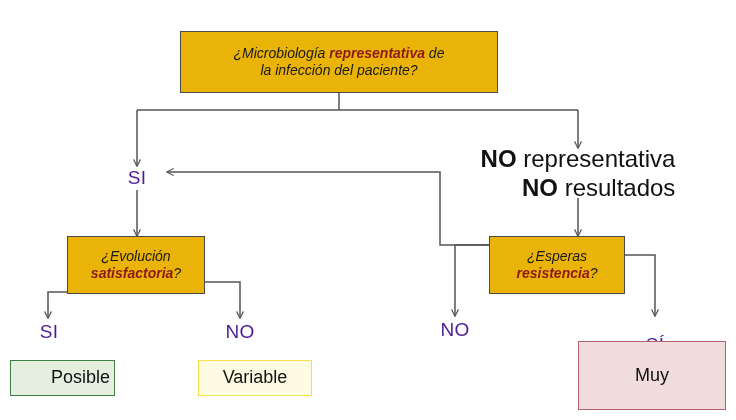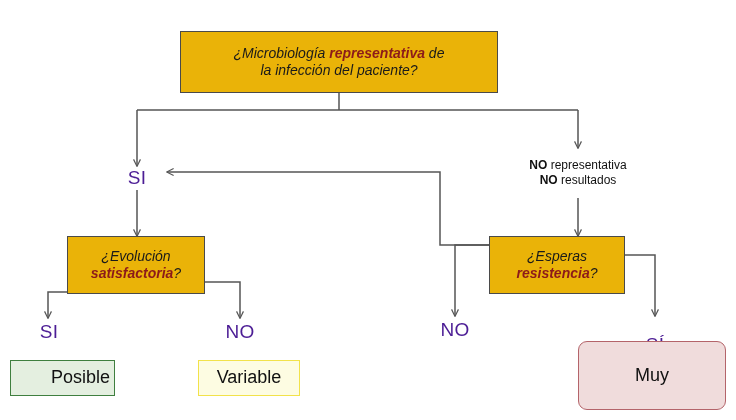--- a/index.html
+++ b/index.html
@@ -36,22 +36,23 @@
     background: #eab308;
     font-size: 14px;
     color: #1a1a1a;
     font-style: italic;
   }
   .qbox .em {
     font-weight: bold;
     color: #8c1a1a;
   }
   .plainlabel {
-    font-size: 12px;
+    font-size: 24px;
     color: #111111;
+    text-align: right;
   }
   .plainlabel .b {
     font-weight: bold;
   }
   .branchlabel {
     font-size: 19px;
     font-weight: normal;
     color: #4c1d95;
     letter-spacing: 0.2px;
   }
@@ -166,23 +167,23 @@
   </div>
 
   <div class="node branchlabel" style="left:631px; top:333px; width:48px; height:24px;">
     <span>SÍ</span>
   </div>
 
   <div class="node result res-possible" style="left:10px; top:360px; width:105px; height:36px;">
     <span>Posible</span>
   </div>
 
-  <div class="node result res-variable" style="left:198px; top:360px; width:102px; height:36px;">
+  <div class="node result res-variable" style="left:198px; top:360px; width:114px; height:36px;">
     <span>Variable</span>
   </div>
 
-  <div class="node result res-improbable" style="left:578px; top:341px; width:148px; height:69px;border-radius:9px;">
+  <div class="node result res-improbable" style="left:578px; top:341px; width:148px; height:69px;">
     <div>
       <span>Muy</span><br>
     </div>
   </div>
 
 </div>
 
 </body></html>

